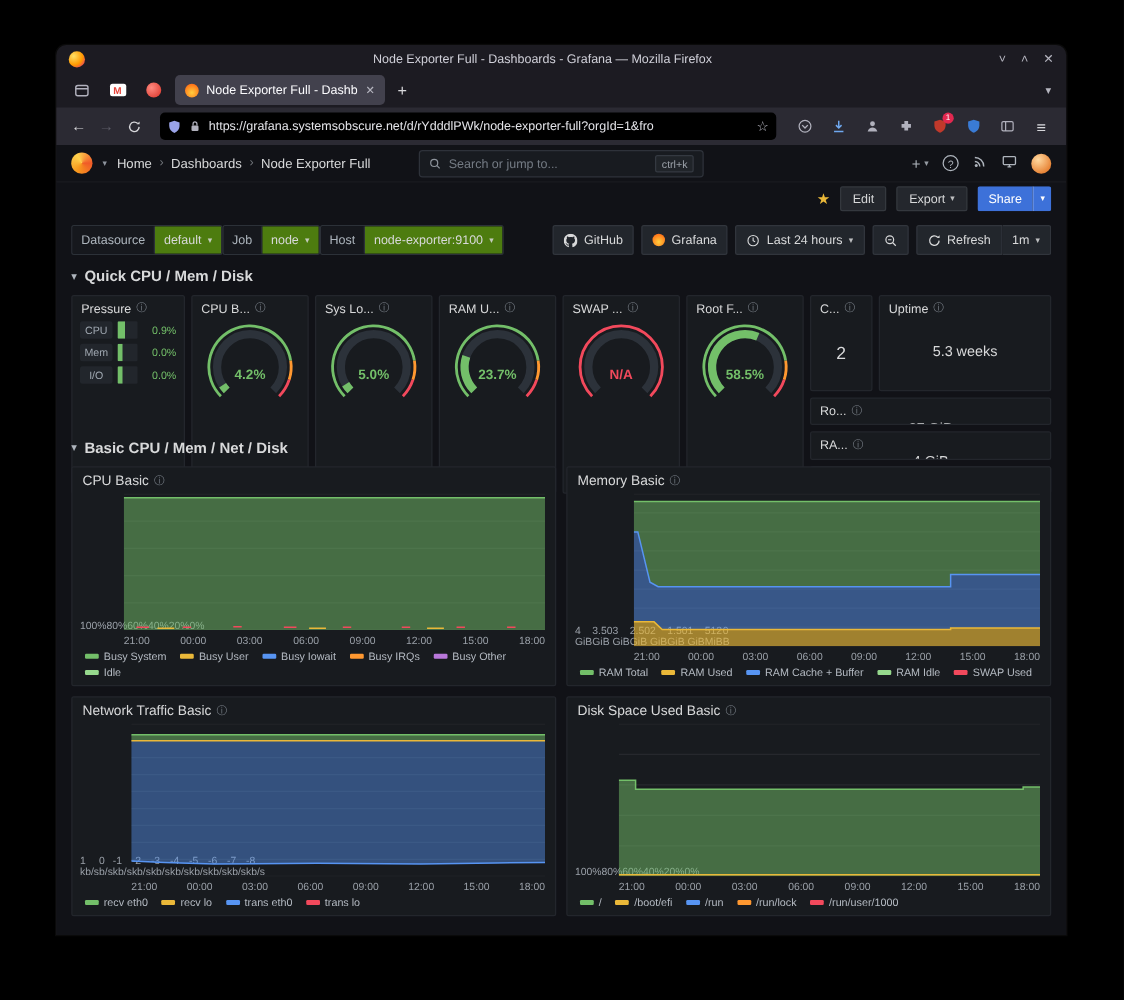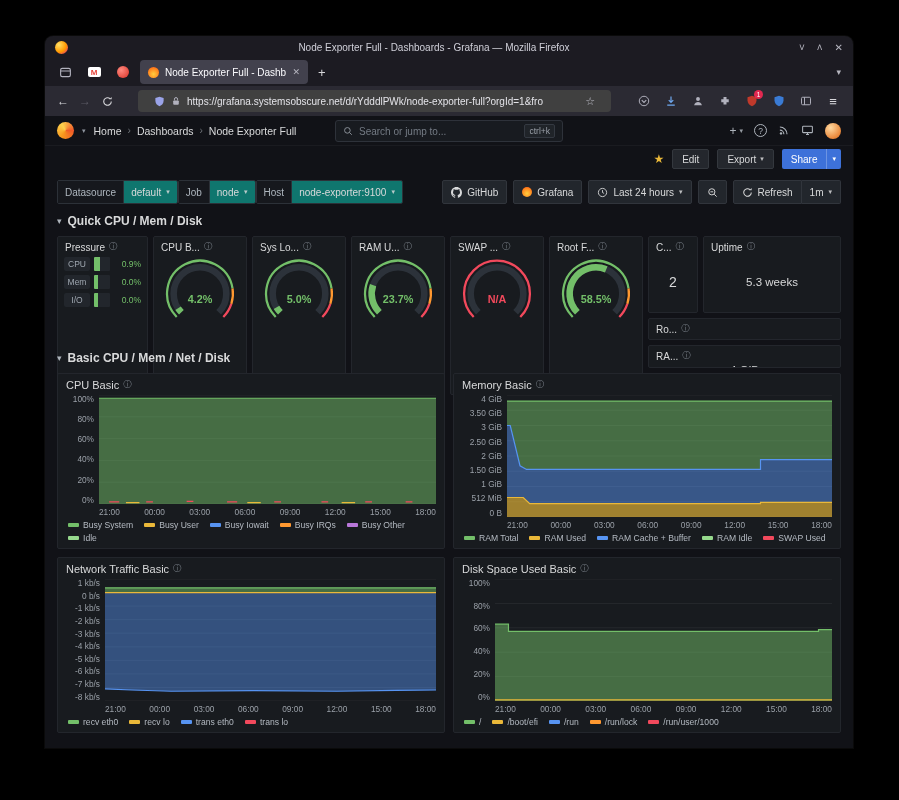--- a/index.html
+++ b/index.html
@@ -23,21 +23,21 @@
   .flame{width:11px;height:11px;border-radius:50%;background:radial-gradient(circle at 50% 65%,#ffcf3f,#ff7a1a 70%,#f4511e);flex:none}
   .tab-title{flex:1;overflow:hidden;white-space:nowrap;font-size:10px}
   .tab-close{font-size:9px;color:#b6b6c0}
   .newtab{font-size:13px;color:#d7d7db;padding:0 5px}
   .alltabs{margin-left:auto;color:#b6b6c0;font-size:9px;padding:0 4px}
 
   
   .navbar{height:30px;display:flex;align-items:center;gap:2px;padding:0 8px;background:#2b2a33;flex:none}
   .nbtn{min-width:20px;height:22px;display:flex;align-items:center;justify-content:center;color:#d7d7db;font-size:12px;border-radius:3px}
   .nbtn.disabled{color:#5c5b66}
-  .urlbar{flex:1;display:flex;align-items:center;gap:6px;background:#404040;border-radius:4px;height:22px;padding:0 16px;margin:0 19px;font-size:10px;color:#e3e3e8;min-width:0}
+  .urlbar{flex:1;display:flex;align-items:center;gap:6px;background:#000000;border-radius:4px;height:22px;padding:0 6px;margin:0 9px;font-size:10px;color:#e3e3e8;min-width:0}
   .url-text{flex:1;overflow:hidden;white-space:nowrap}
   .ubar-star{color:#b6b6c0;font-size:11px}
   .nav-icons{display:flex;align-items:center;gap:3px;flex:none}
   .nicon{width:24px;height:22px;position:relative;display:flex;align-items:center;justify-content:center}
   .badge{position:absolute;top:0;right:1px;background:#e22850;color:#fff;font-size:6.5px;min-width:9px;height:9px;border-radius:5px;display:flex;align-items:center;justify-content:center;padding:0 1px}
   .menu-glyph{font-size:13px;color:#d7d7db}
 
   
   .grafana{flex:1;background:#111217;display:flex;flex-direction:column;min-height:0;color:#d8d9da}
   .g-topbar{height:30px;display:flex;align-items:center;gap:8px;padding:0 12px;position:relative;flex:none;border-bottom:1px solid rgba(255,255,255,.04)}
@@ -56,21 +56,21 @@
   .btn{height:20px;display:inline-flex;align-items:center;gap:4px;padding:0 9px;border-radius:2px;font-size:10px;border:1px solid #34383e;background:#24272d;color:#d8d9da}
   .caret{font-size:7px;opacity:.85}
   .share{display:inline-flex;height:20px;border-radius:2px;overflow:hidden;font-size:10px;color:#fff}
   .share-main{background:#3d71d9;display:flex;align-items:center;padding:0 9px}
   .share-caret{background:#3d71d9;border-left:1px solid rgba(255,255,255,.25);display:flex;align-items:center;padding:0 5px;font-size:7px}
 
   .g-body{flex:1;min-height:0;padding:6px 12px 0;display:flex;flex-direction:column}
   .controls-row{display:flex;align-items:center;gap:0;margin:2px 0 8px;flex:none}
   .var-box{display:flex;height:24px;border:1px solid #2c3138;border-radius:2px;overflow:hidden;font-size:10px;flex:none}
   .var-label{display:flex;align-items:center;padding:0 7px;background:#16181d;color:#aeb6be;border-right:1px solid #2c3138}
-  .var-value{display:flex;align-items:center;gap:5px;padding:0 7px;background:#0f766e;color:#d8d9da}
+  .var-value{display:flex;align-items:center;gap:5px;padding:0 7px;background:#4d7c0f;color:#d8d9da}
   .right-tools{margin-left:auto;display:flex;gap:6px}
   .tool-btn{height:24px;display:inline-flex;align-items:center;gap:5px;padding:0 8px;background:#22262c;border:1px solid #31353c;border-radius:2px;color:#d8d9da;font-size:10px}
   .refresh-group{display:flex}
   .refresh-group .tool-btn:first-child{border-radius:2px 0 0 2px}
   .refresh-group .tool-btn:last-child{border-radius:0 2px 2px 0;border-left:none}
 
   .section{display:flex;align-items:center;gap:6px;margin:2px 0 8px;color:#d8d9da;font-size:12px;font-weight:700;flex:none}
   .sec-chev{font-size:9px;color:#aeb4bc;font-weight:400}
 
   .quick-grid{display:grid;grid-template-columns:91px repeat(5,94px) 1fr;gap:5px;height:103px;margin-bottom:10px;flex:none}
@@ -92,21 +92,21 @@
   .gval{font-size:11.5px;font-weight:700}
   .right-block{display:flex;flex-direction:column;gap:5px;min-width:0}
   .rb-top{flex:1;display:grid;grid-template-columns:50px 1fr;gap:5px;min-height:0}
   .rb-bottom{flex:1;display:grid;grid-template-columns:1fr;gap:5px;min-height:0}
   .mini-value{flex:1;display:flex;align-items:center;justify-content:center;color:#d8d9da;font-size:11.5px;padding-bottom:3px;white-space:nowrap}
   .mini-value.big{font-size:14px}
 
   .charts-grid{display:grid;grid-template-columns:1fr 1fr;grid-template-rows:176px 176px;gap:8px;flex:none}
   .chart-panel .panel-title{font-weight:400;font-size:11px;padding:5px 8px 2px}
   .chart-mid{flex:1;display:flex;gap:5px;padding:2px 8px 0 6px;min-height:0}
-  .yaxis{width:var(--yw);flex:none;display:flex;flex-direction:column;justify-content:space-between;align-items:flex-end;font-size:8.3px;color:#9aa0a8;line-height:1}
+  .yaxis{width:var(--yw);flex:none;display:flex;flex-direction:row;justify-content:space-between;align-items:flex-end;font-size:8.3px;color:#9aa0a8;line-height:1}
   .plot{flex:1;position:relative;min-width:0}
   .plot svg{position:absolute;inset:0;width:100%;height:100%}
   .grid-line{stroke:rgba(204,204,220,.08);stroke-width:1;vector-effect:non-scaling-stroke}
   .s1{fill:none;stroke-width:1.2;vector-effect:non-scaling-stroke}
   .xaxis{display:flex;justify-content:space-between;font-size:8.3px;color:#9aa0a8;margin:3px 8px 1px calc(var(--yw) + 11px);flex:none}
   .legend{display:flex;flex-wrap:wrap;column-gap:11px;row-gap:3px;padding:2px 8px 5px 10px;font-size:8.6px;color:#b4bac2;flex:none}
   .leg-item{display:flex;align-items:center;gap:4px}
   .leg-swatch{width:11px;height:4px;border-radius:1px;flex:none}
   .cp-cpu{--yw:30px}.cp-mem{--yw:42px}.cp-net{--yw:36px}.cp-disk{--yw:30px}
 </style>

